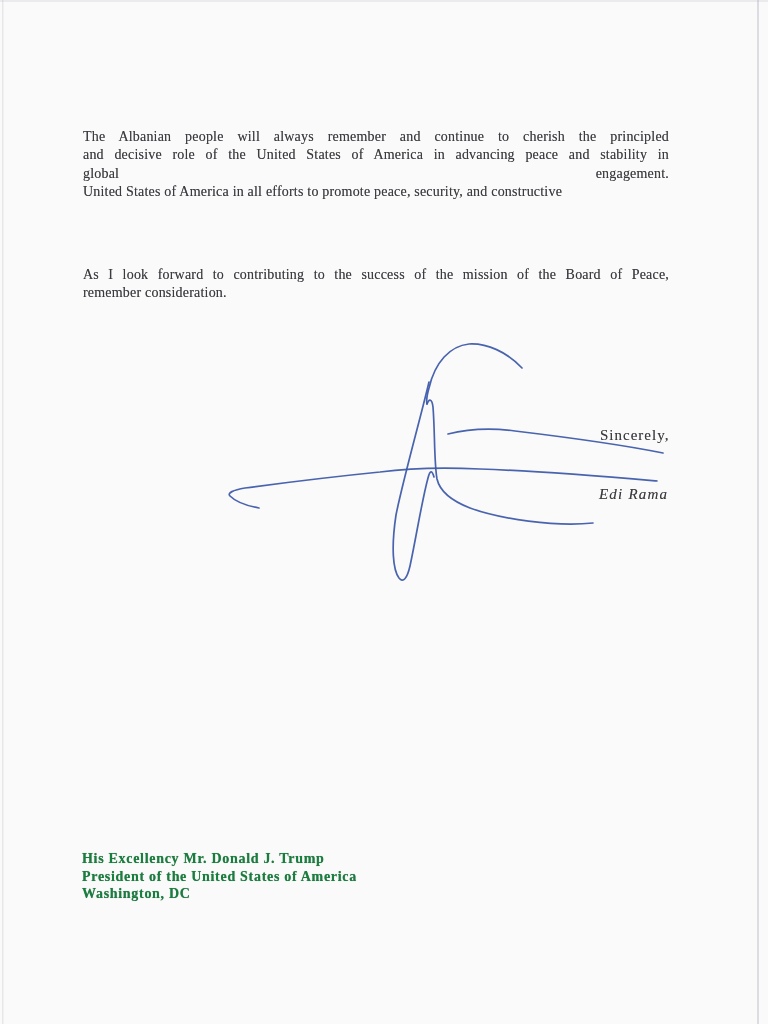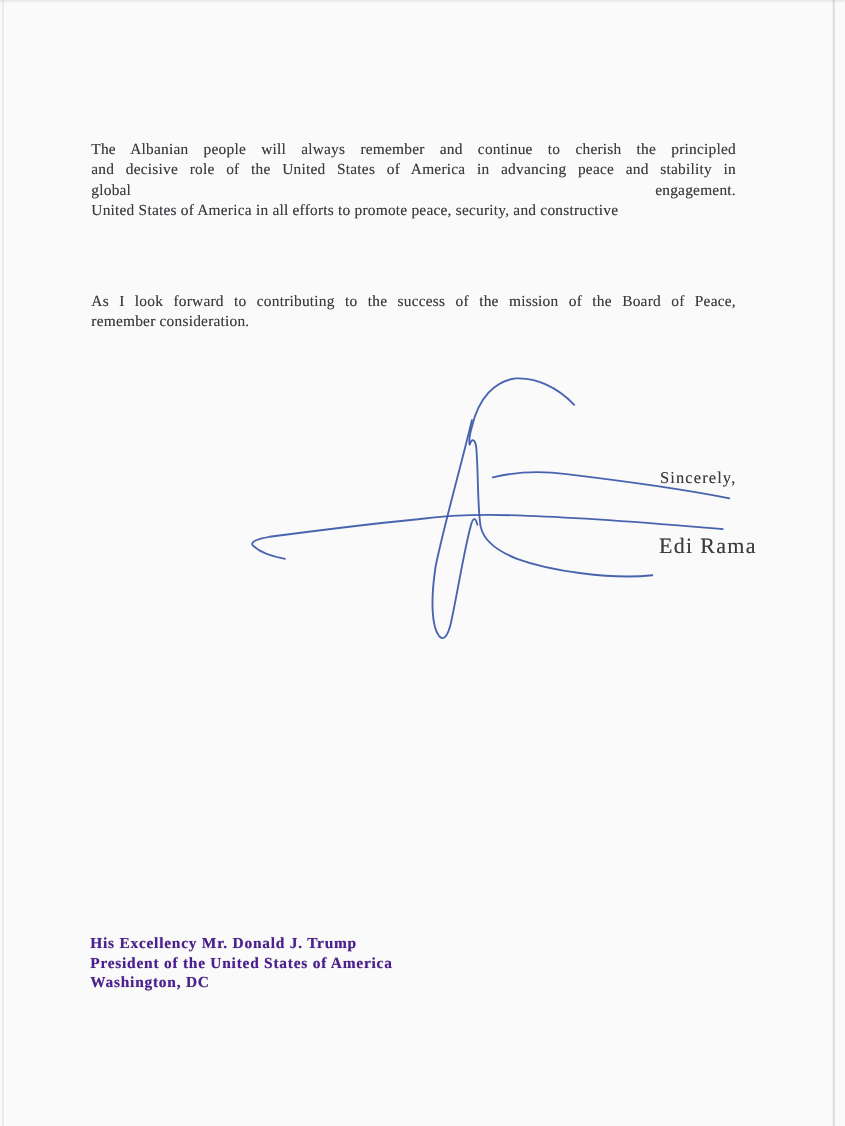--- a/index.html
+++ b/index.html
@@ -44,29 +44,30 @@
   .p1 { top: 128px; }
   .p2 { top: 266px; }
   .closing {
     position: absolute; left: 600px; top: 384px;
     font-size: 15px; letter-spacing: 1px;
     text-shadow: 0 0 0.6px rgba(60,59,64,0.5);
     margin-top: 43px;
   }
   .signer {
     position: absolute; left: 599px; top: 486px;
-    font-size: 20px; letter-spacing: 1.2px;
+    font-size: 15px; letter-spacing: 1.2px;
     text-shadow: 0 0 0.6px rgba(60,59,64,0.5);
+    font-style: italic;
   }
   .recipient {
     position: absolute; left: 82px; top: 850px;
     font-weight: bold;
     font-size: 14px; line-height: 17.5px;
     letter-spacing: 0.7px;
-    color: #4c1d95;
+    color: #15803d;
     text-shadow: 0 0 0.7px rgba(52,51,56,0.6);
   }
   .recipient .line { text-align: left; }
   .signature-svg {
     position: absolute; left: 0; top: 0;
     width: 768px; height: 1024px;
     pointer-events: none;
   }
   .signature-svg path.sig {
     fill: none;

